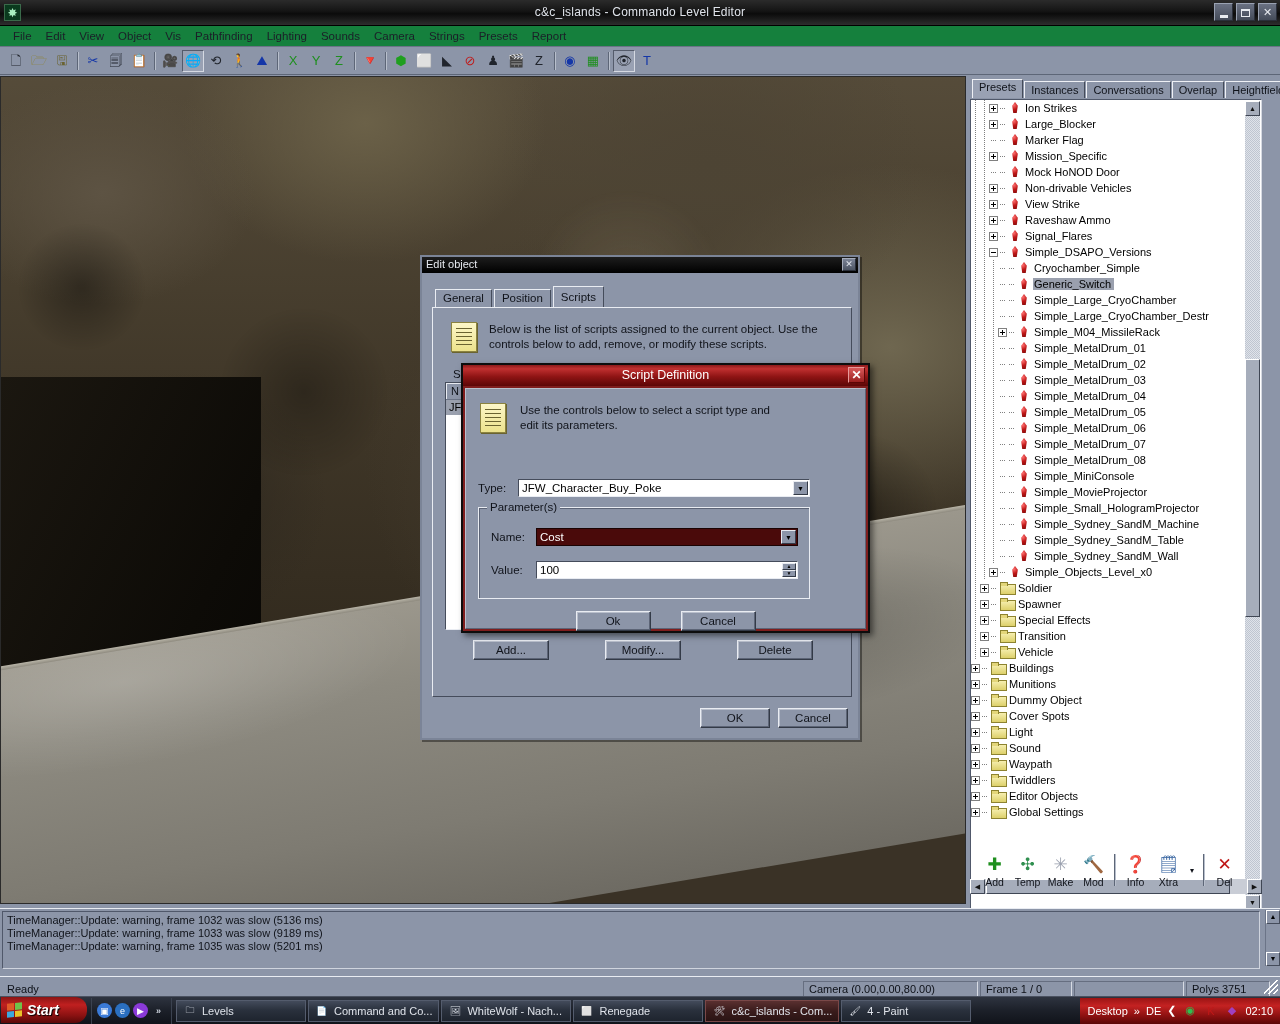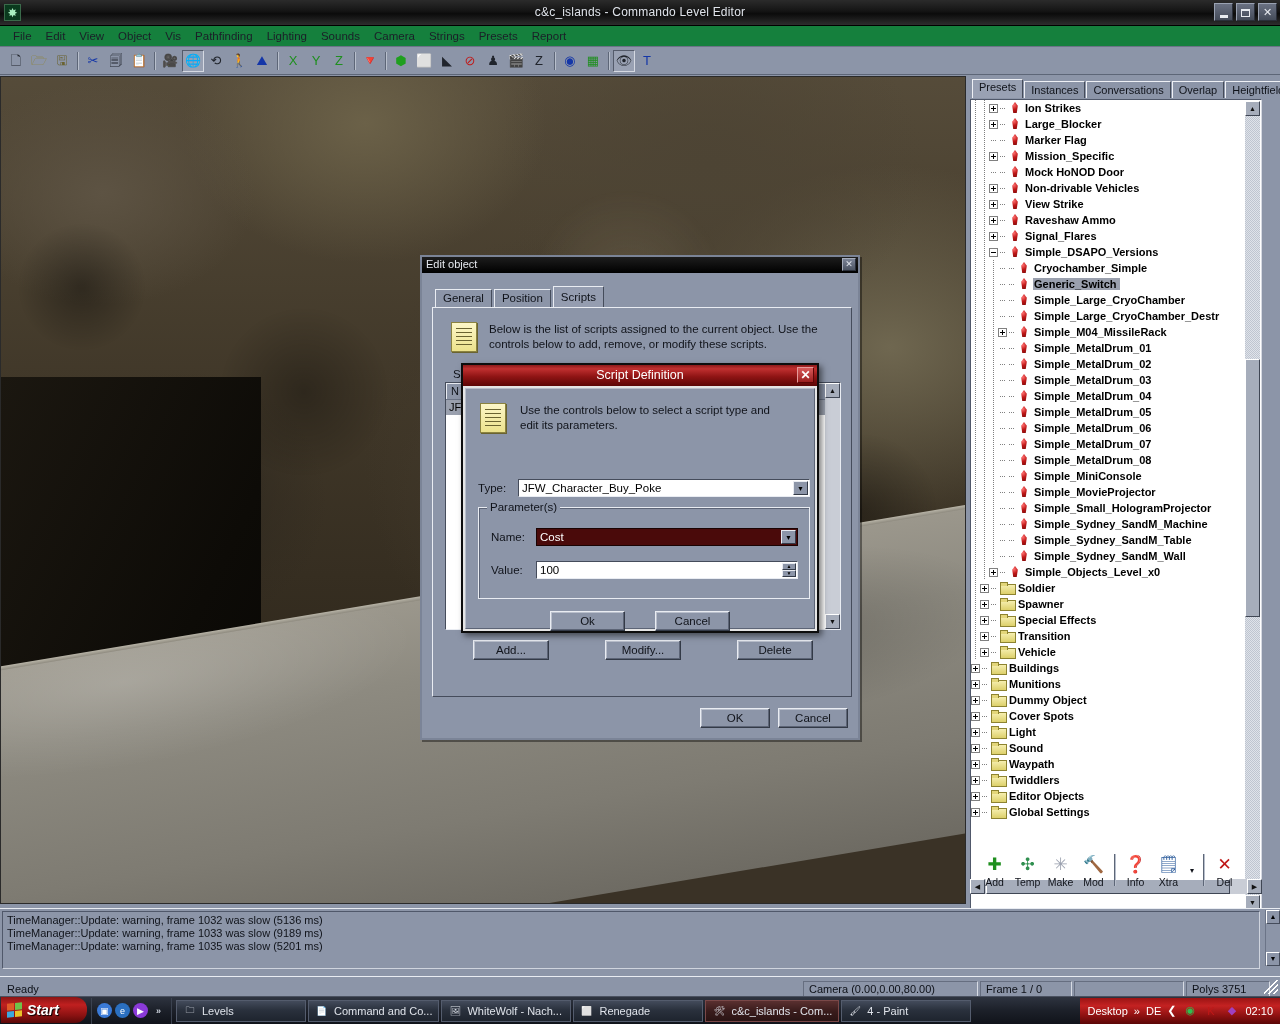--- a/index.html
+++ b/index.html
@@ -156,21 +156,21 @@
     height:17px; padding:1px 6px 0 6px; font-size:11px; color:#10131a;
     background:#8c95a8; border:1px solid #eef0f5; border-right-color:#444b59; border-bottom:none;
     margin-right:1px; line-height:15px;
   }
   .ptab.active { background:#99a1b3; font-weight:normal; padding-top:0; height:19px; position:relative; top:-2px;}
   .ptree {
     position:absolute; left:2px; top:21px; width:292px; height:812px;
     border:1px solid #50586a; border-right-color:#d5d9e2; border-bottom-color:#d5d9e2;
     background:#fff; overflow:hidden;
   }
-  .ptree-inner { position:absolute; left:0; top:0; width:276px; height:810px; overflow:hidden;font-weight:bold; }
+  .ptree-inner { position:absolute; left:0; top:0; width:276px; height:810px; overflow:hidden; }
   .trow { height:16px; display:flex; align-items:center; white-space:nowrap; font-size:11px; color:#000; }
   .tbox {
     width:9px; height:9px; border:1px solid #808080; background:#fff;
     display:inline-block; position:relative; flex:0 0 auto;
   }
   .tbox:before { content:""; position:absolute; left:1px; top:3px; width:5px; height:1px; background:#000;}
   .tbox.plus:after { content:""; position:absolute; left:3px; top:1px; width:1px; height:5px; background:#000;}
   .tdash { width:9px; height:9px; flex:0 0 auto; position:relative;}
   .tdash:before{content:"";position:absolute;left:2px;top:4px;width:6px;height:1px;
     background:repeating-linear-gradient(to right,#808080 0 1px, transparent 1px 2px);}
@@ -276,22 +276,22 @@
   .dlg-buttons-row { position:absolute; left:12px; top:332px; width:396px; display:flex; justify-content:space-around;}
   .btn95 {
     background:#8c95a8; border:1px solid #e9ecf2; border-right-color:#333a47; border-bottom-color:#333a47;
     box-shadow: inset -1px -1px 0 #5c6476, inset 1px 1px 0 #b9bfcc;
     font-size:11.5px; color:#10131a; padding:3px 0; text-align:center;
   }
   .dlg-edit .okrow { position:absolute; right:10px; bottom:10px; display:flex; gap:8px;}
 
   
   .dlg-script {
-    position:absolute; left:461px; top:363px; width:358px; height:270px;
-    background:#e5e5e5; border:2px solid #0d0d0d;
+    position:absolute; left:461px; top:363px; width:409px; height:270px;
+    background:#7f1d1d; border:2px solid #0d0d0d;
     box-shadow: 3px 3px 6px rgba(0,0,0,.5);
   }
   .dlg-script .cap {
     height:21px;
     background:linear-gradient(to bottom,#8c1a1a 0%, #c03030 18%, #8f1414 55%, #5c0606 100%);
     position:relative; color:#fff; font-size:12.5px; text-align:center; line-height:21px;
   }
   .dlg-script .cap-x {
     position:absolute; right:3px; top:2px; width:17px; height:16px;
     background:linear-gradient(to bottom,#d85a5a,#9b1f1f);

